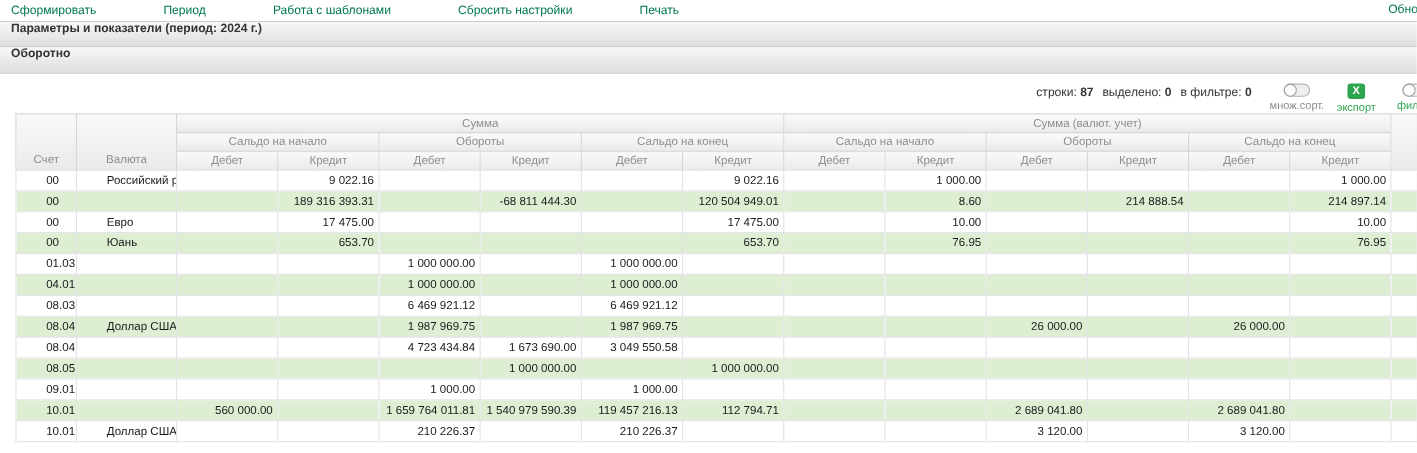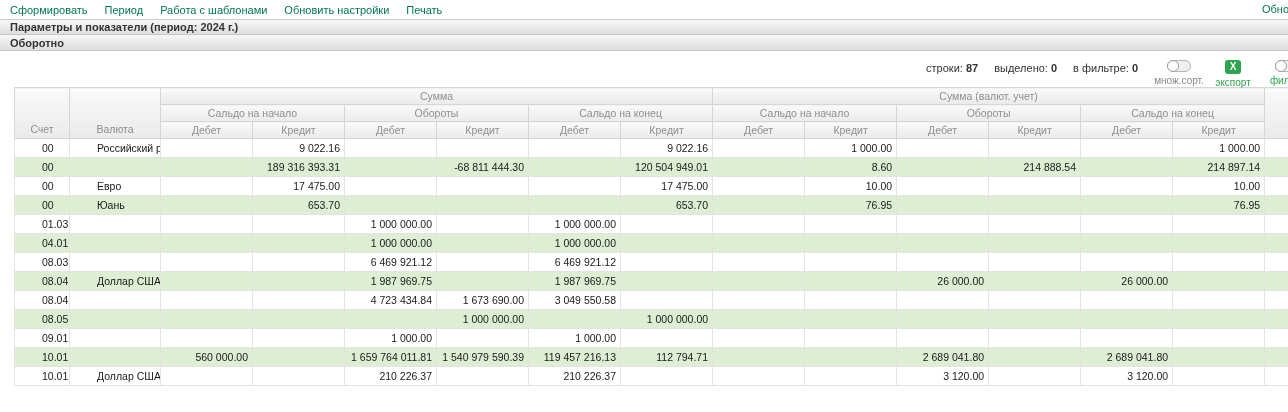--- a/index.html
+++ b/index.html
@@ -3,36 +3,36 @@
 <meta charset="utf-8">
 <style>
   * { box-sizing: border-box; }
   html, body { margin:0; padding:0; }
   body {
     width:1288px; height:412px; overflow:hidden; position:relative;
     font-family:"Liberation Sans", sans-serif; font-size:11px;
     background:#ffffff; color:#1a1a1a;
   }
   
-  .menubar { height:19px; display:flex; align-items:center; padding:0 10px; position:relative; background:#fff; }
+  .menubar { height:19px; display:flex; align-items:center; padding:0 10px; position:relative; background:#fff;gap:44px; }
   .menu-link { color:#00784b; margin-right:17px; white-space:nowrap; cursor:pointer; }
   .menu-link-right { position:absolute; left:1262px; top:3px; color:#00784b; white-space:nowrap; cursor:pointer; }
   
   .section-bar {
-    height:16px; background:linear-gradient(#f7f7f7,#dedede);
+    height:24px; background:linear-gradient(#f7f7f7,#dedede);
     border-top:1px solid #cccccc; border-bottom:1px solid #c6c6c6;
-    display:flex; align-items:center; padding-left:10px;
+    display:flex; align-items:flex-start; padding-left:10px;
     font-weight:bold; color:#333; cursor:pointer;
   }
   .section-bar.stacked { border-top:none; }
   
   .result { position:relative; }
   .title-row { display:flex; align-items:flex-start; padding:9px 0 0 23px; height:36px; }
   .report-title { font-weight:bold; white-space:nowrap; }
-  .stats { margin-left:auto; display:flex; gap:16px; color:#333; padding-top:2px; white-space:nowrap; }
+  .stats { margin-left:auto; display:flex; gap:8px; color:#333; padding-top:2px; white-space:nowrap; }
   .stat b { font-weight:bold; }
   .controls { display:flex; margin-left:14px; margin-right:-26px; }
   .control { display:flex; flex-direction:column; align-items:center; width:54px; }
   .toggle { width:24px; height:12px; border:1px solid #b5b5b5; border-radius:7px; background:#efefef; position:relative; }
   .toggle .knob { position:absolute; left:-1px; top:-1px; width:12px; height:12px; border-radius:50%; background:#fdfdfd; border:1px solid #9e9e9e; }
   .control-label { font-size:10px; margin-top:3px; color:#8a8a8a; white-space:nowrap; }
   .control-label.green { color:#2da44e; }
   .export-btn { width:16px; height:14px; background:#2da44e; border-radius:3px; color:#fff; font-weight:bold; font-size:10px; line-height:14px; text-align:center; cursor:pointer; }
   .hint { font-style:italic; color:#979797; margin:8px 0 6px 20px; }
   
@@ -49,21 +49,21 @@
   td.cell-num { text-align:right; }
   tbody tr:nth-child(even) td { background:#ddeed3; }
 </style>
 </head>
 <body>
 
 <div class="menubar">
   <span class="menu-link">Сформировать</span>
   <span class="menu-link">Период</span>
   <span class="menu-link">Работа с шаблонами</span>
-  <span class="menu-link">Обновить настройки</span>
+  <span class="menu-link">Сбросить настройки</span>
   <span class="menu-link">Печать</span>
   <span class="menu-link-right">Обновить</span>
 </div>
 
 <div class="section-bar">
   <span>Параметры и показатели (период: 2024 г.)</span>
 </div>
 <div class="section-bar stacked">
   <span>Оборотно</span>
 </div>

